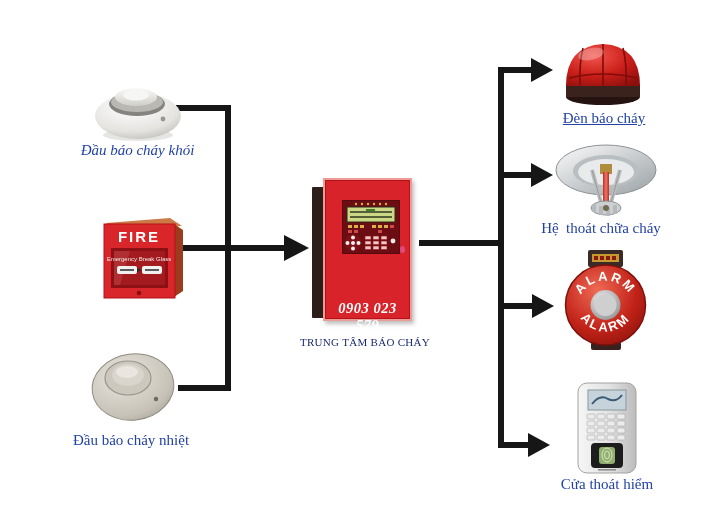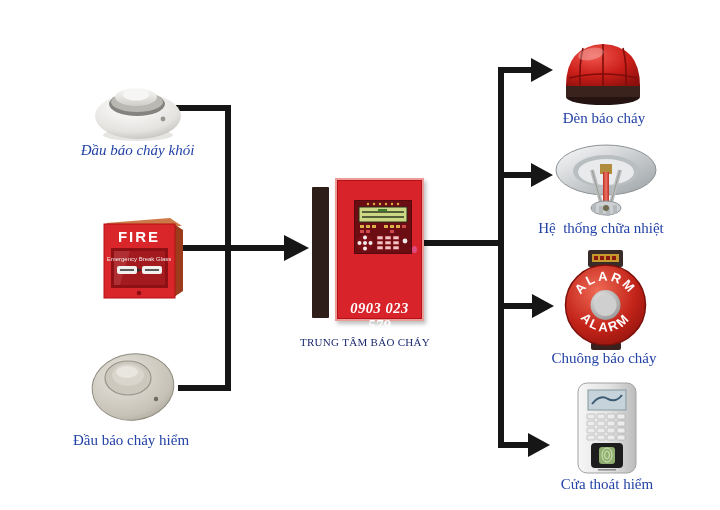--- a/index.html
+++ b/index.html
@@ -15,21 +15,21 @@
   .lbl{position:absolute;color:#2342a6;font-size:15px;line-height:1.1;
     text-align:center;white-space:pre-wrap;}
   .title-lbl{color:#1b2a6e;font-size:11px;letter-spacing:.3px;}
   .dev{position:absolute;}
   
   .panel-wrap{position:absolute;left:310px;top:175px;width:106px;height:150px;}
   .panel-slab{position:absolute;left:2px;top:12px;width:17px;height:131px;
     background:#2e1e19;border-radius:1px;}
   .panel-body{position:absolute;left:13px;top:3px;width:89px;height:143px;
     background:#d8232a;border:2px solid #ec9b96;box-sizing:border-box;
-    box-shadow:inset 0 0 0 1px #b31218, 2px 3px 4px rgba(0,0,0,.25);margin-left:12px;}
+    box-shadow:inset 0 0 0 1px #b31218, 2px 3px 4px rgba(0,0,0,.25);}
   .panel-cluster{position:absolute;left:17px;top:20px;}
   .panel-phone{position:absolute;left:0;right:0;top:120px;text-align:center;
     color:#ffffff;font-weight:700;font-style:italic;font-size:14.5px;letter-spacing:.5px;}
   .panel-handle{position:absolute;right:5px;top:66px;width:5px;height:7px;
     border-radius:50%;background:#e0497f;}
 </style>
 </head>
 <body>
 
 <div class="canvas">
@@ -277,20 +277,19 @@
         <rect x="45" y="53" width="8" height="5" rx="1"></rect>
     </g>
     <rect x="19" y="61" width="32" height="25" rx="4" fill="#1d1d1d"></rect>
     <rect x="27" y="65" width="16" height="17" rx="3" fill="#8fae6f"></rect>
     <ellipse cx="35" cy="73" rx="5" ry="7" fill="none" stroke="#d9e8bd" stroke-width="1"></ellipse>
     <ellipse cx="35" cy="73" rx="2.4" ry="4" fill="none" stroke="#d9e8bd" stroke-width="1"></ellipse>
     <rect x="26" y="87" width="18" height="1.6" fill="#8e8e8e"></rect>
   </svg>
 
   <div class="lbl" style="left:60px;top:142px;width:155px;font-style:italic;">Đầu báo cháy khói</div>
-  <div class="lbl" style="left:48px;top:432px;width:166px;">Đầu báo cháy hiểm</div>
+  <div class="lbl" style="left:48px;top:432px;width:166px;">Đầu báo cháy nhiệt</div>
   <div class="lbl title-lbl" style="left:280px;top:336px;width:170px;">TRUNG TÂM BÁO CHÁY</div>
-  <div class="lbl" style="left:530px;top:110px;width:148px;">Đèn báo cháy</div>
-  <div class="lbl" style="left:520px;top:220px;width:162px;">Hệ  thống chữa nhiệt</div>
-  <div class="lbl" style="left:527px;top:350px;width:154px;">Chuông báo cháy</div>
+  <div class="lbl" style="left:530px;top:110px;width:148px;text-decoration:underline;">Đèn báo cháy</div>
+  <div class="lbl" style="left:520px;top:220px;width:162px;">Hệ  thoát chữa cháy</div>
   <div class="lbl" style="left:532px;top:476px;width:150px;">Cửa thoát hiểm</div>
 
 </div>
 
 </body></html>

